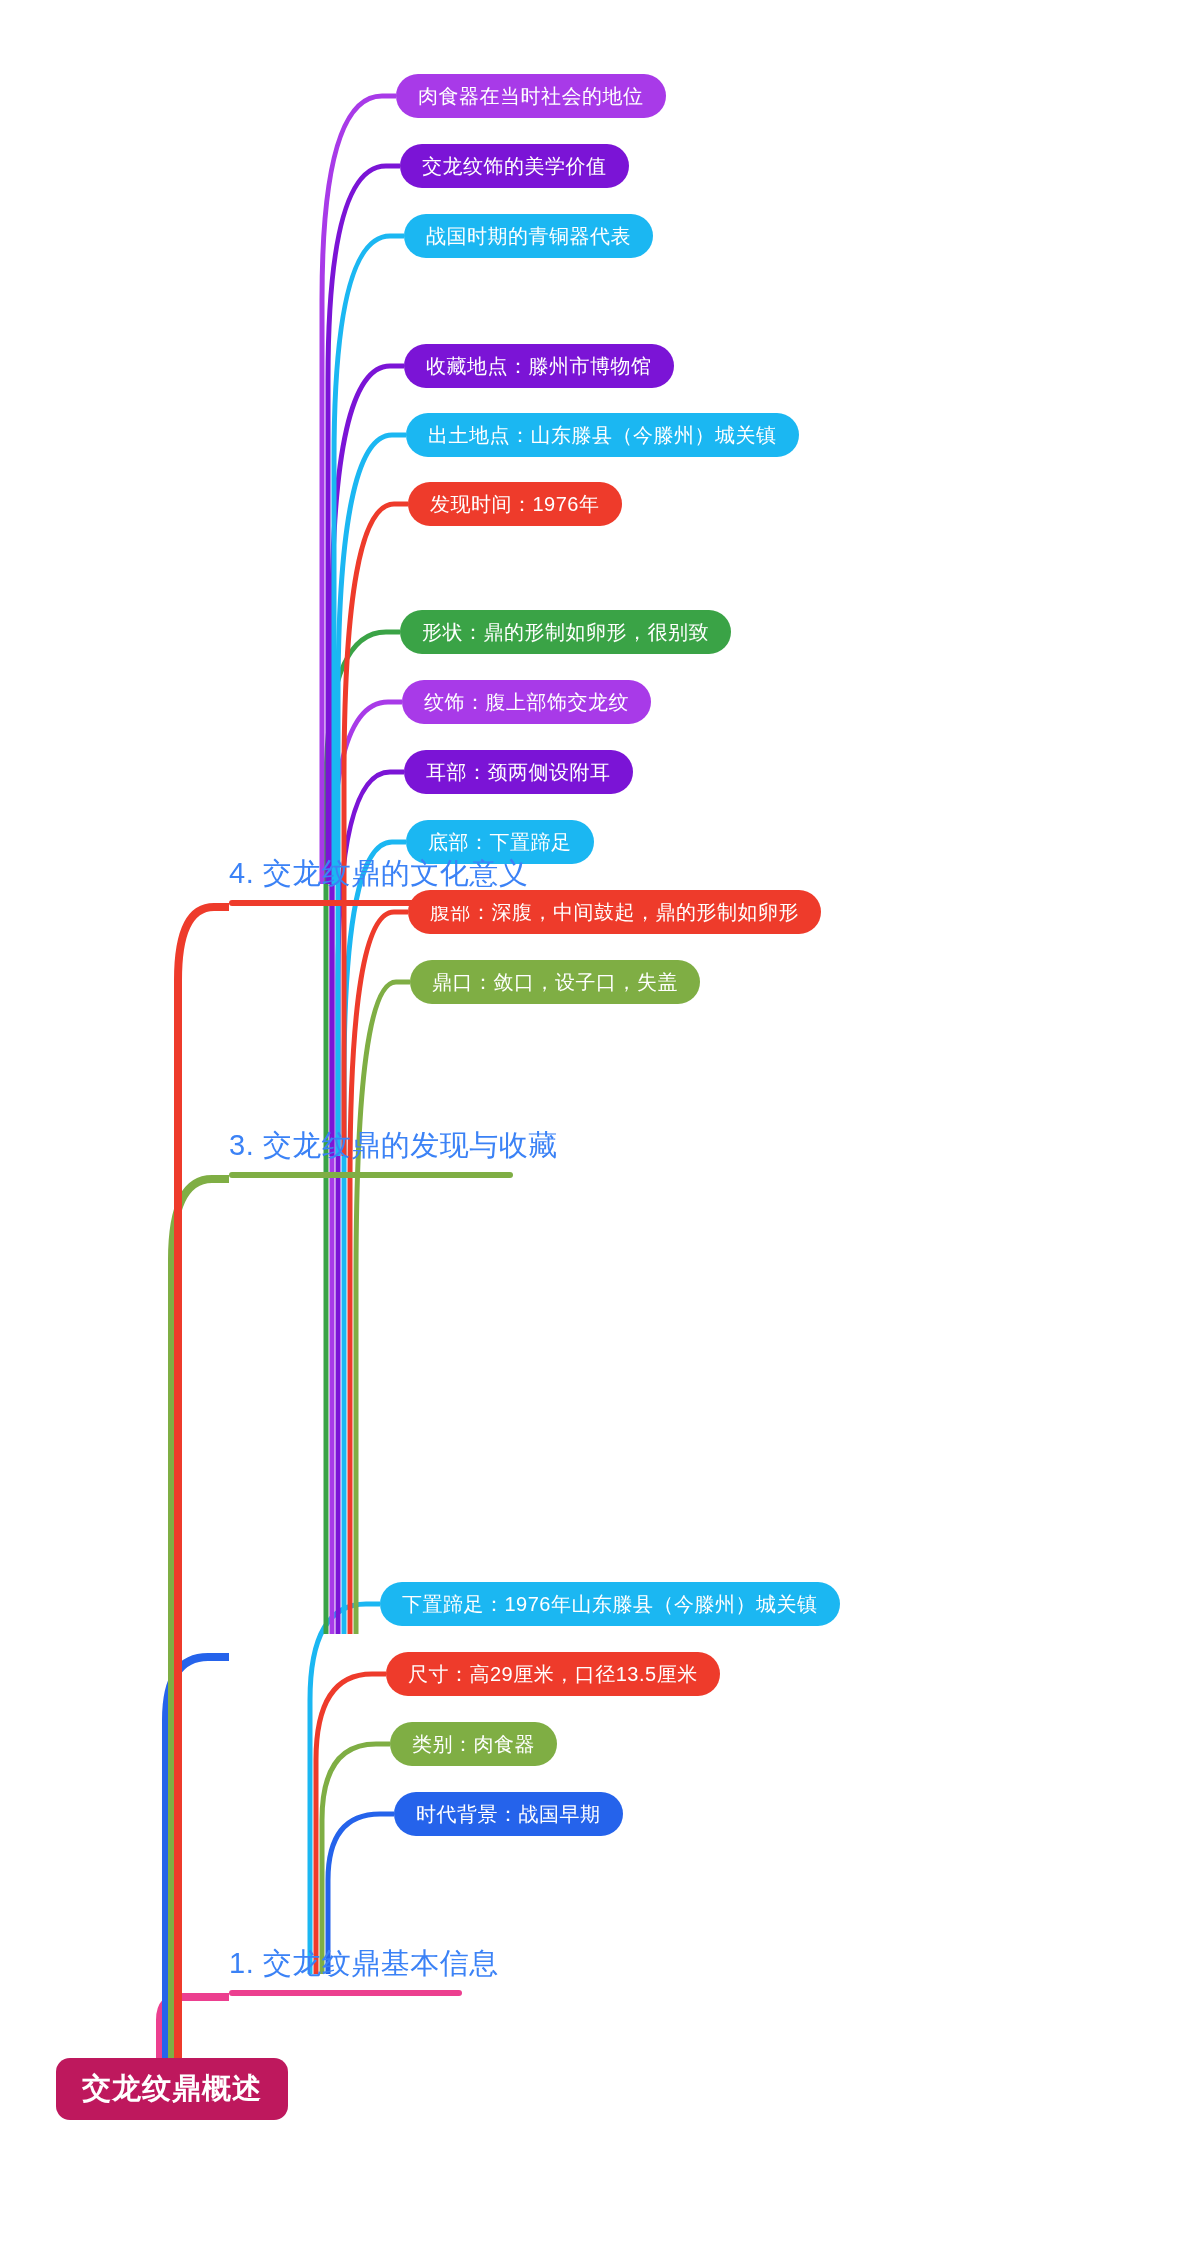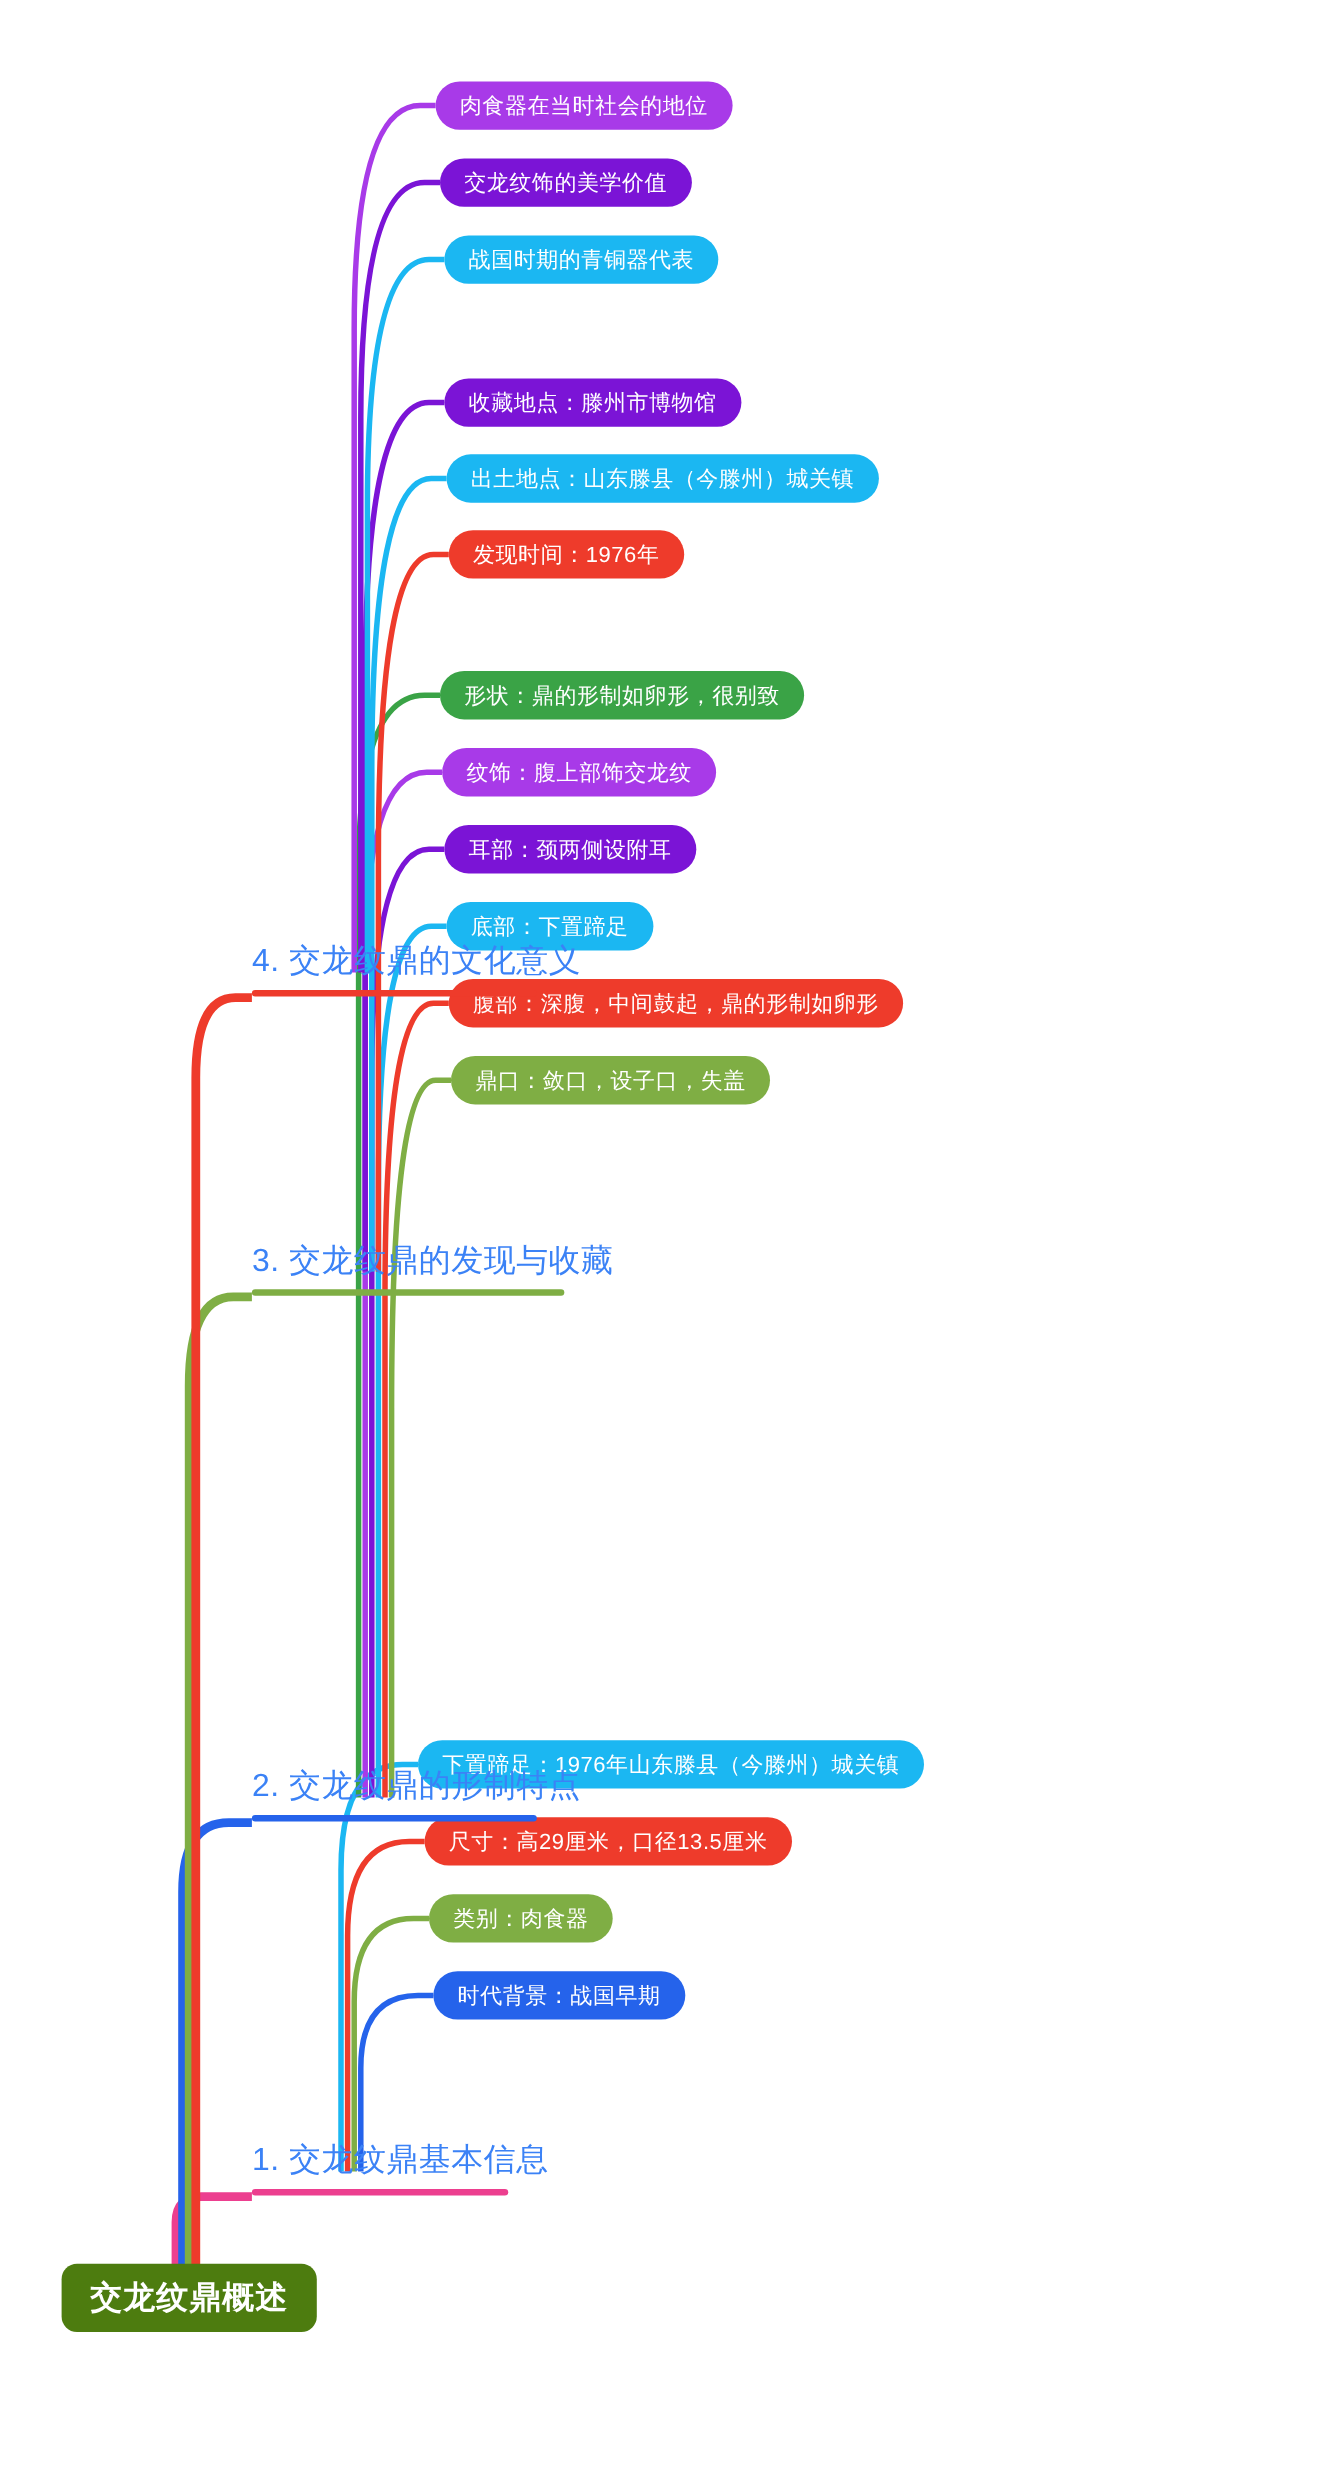--- a/index.html
+++ b/index.html
@@ -28,21 +28,21 @@
   .node {
     position: absolute;
     box-sizing: border-box;
     display: flex;
     align-items: center;
     white-space: nowrap;
   }
   
   .root-node {
     border-radius: 14px;
-    background: #4d7c0f;
+    background: #be185d;
     color: #ffffff;
     font-size: 29px;
     font-weight: bold;
     letter-spacing: 1px;
     padding: 0 26px;
     height: 62px;
     left: 56px;
     top: 2058px;
   }
   
@@ -126,24 +126,20 @@
   <div class="node leaf" style="left:386px; top:1652px; background:#EE3B2B;">
     <span>尺寸：高29厘米，口径13.5厘米</span>
   </div>
   <div class="node leaf" style="left:390px; top:1722px; background:#7FAE44;">
     <span>类别：肉食器</span>
   </div>
   <div class="node leaf" style="left:394px; top:1792px; background:#2563EB;">
     <span>时代背景：战国早期</span>
   </div>
 
-  <div class="branch" style="left:229px; top:1604px;">
-    <span class="b-text">2. 交龙纹鼎的形制特点</span>
-    <span class="b-rule" style="background: rgb(37, 99, 235); width: 259px;"></span>
-  </div>
 
   <div class="node leaf" style="left:402px; top:680px; background:#A83AE8;">
     <span>纹饰：腹上部饰交龙纹</span>
   </div>
   <div class="node leaf" style="left:400px; top:610px; background:#3AA346;">
     <span>形状：鼎的形制如卵形，很别致</span>
   </div>
   <div class="node leaf" style="left:404px; top:750px; background:#7B14D6;">
     <span>耳部：颈两侧设附耳</span>
   </div>

